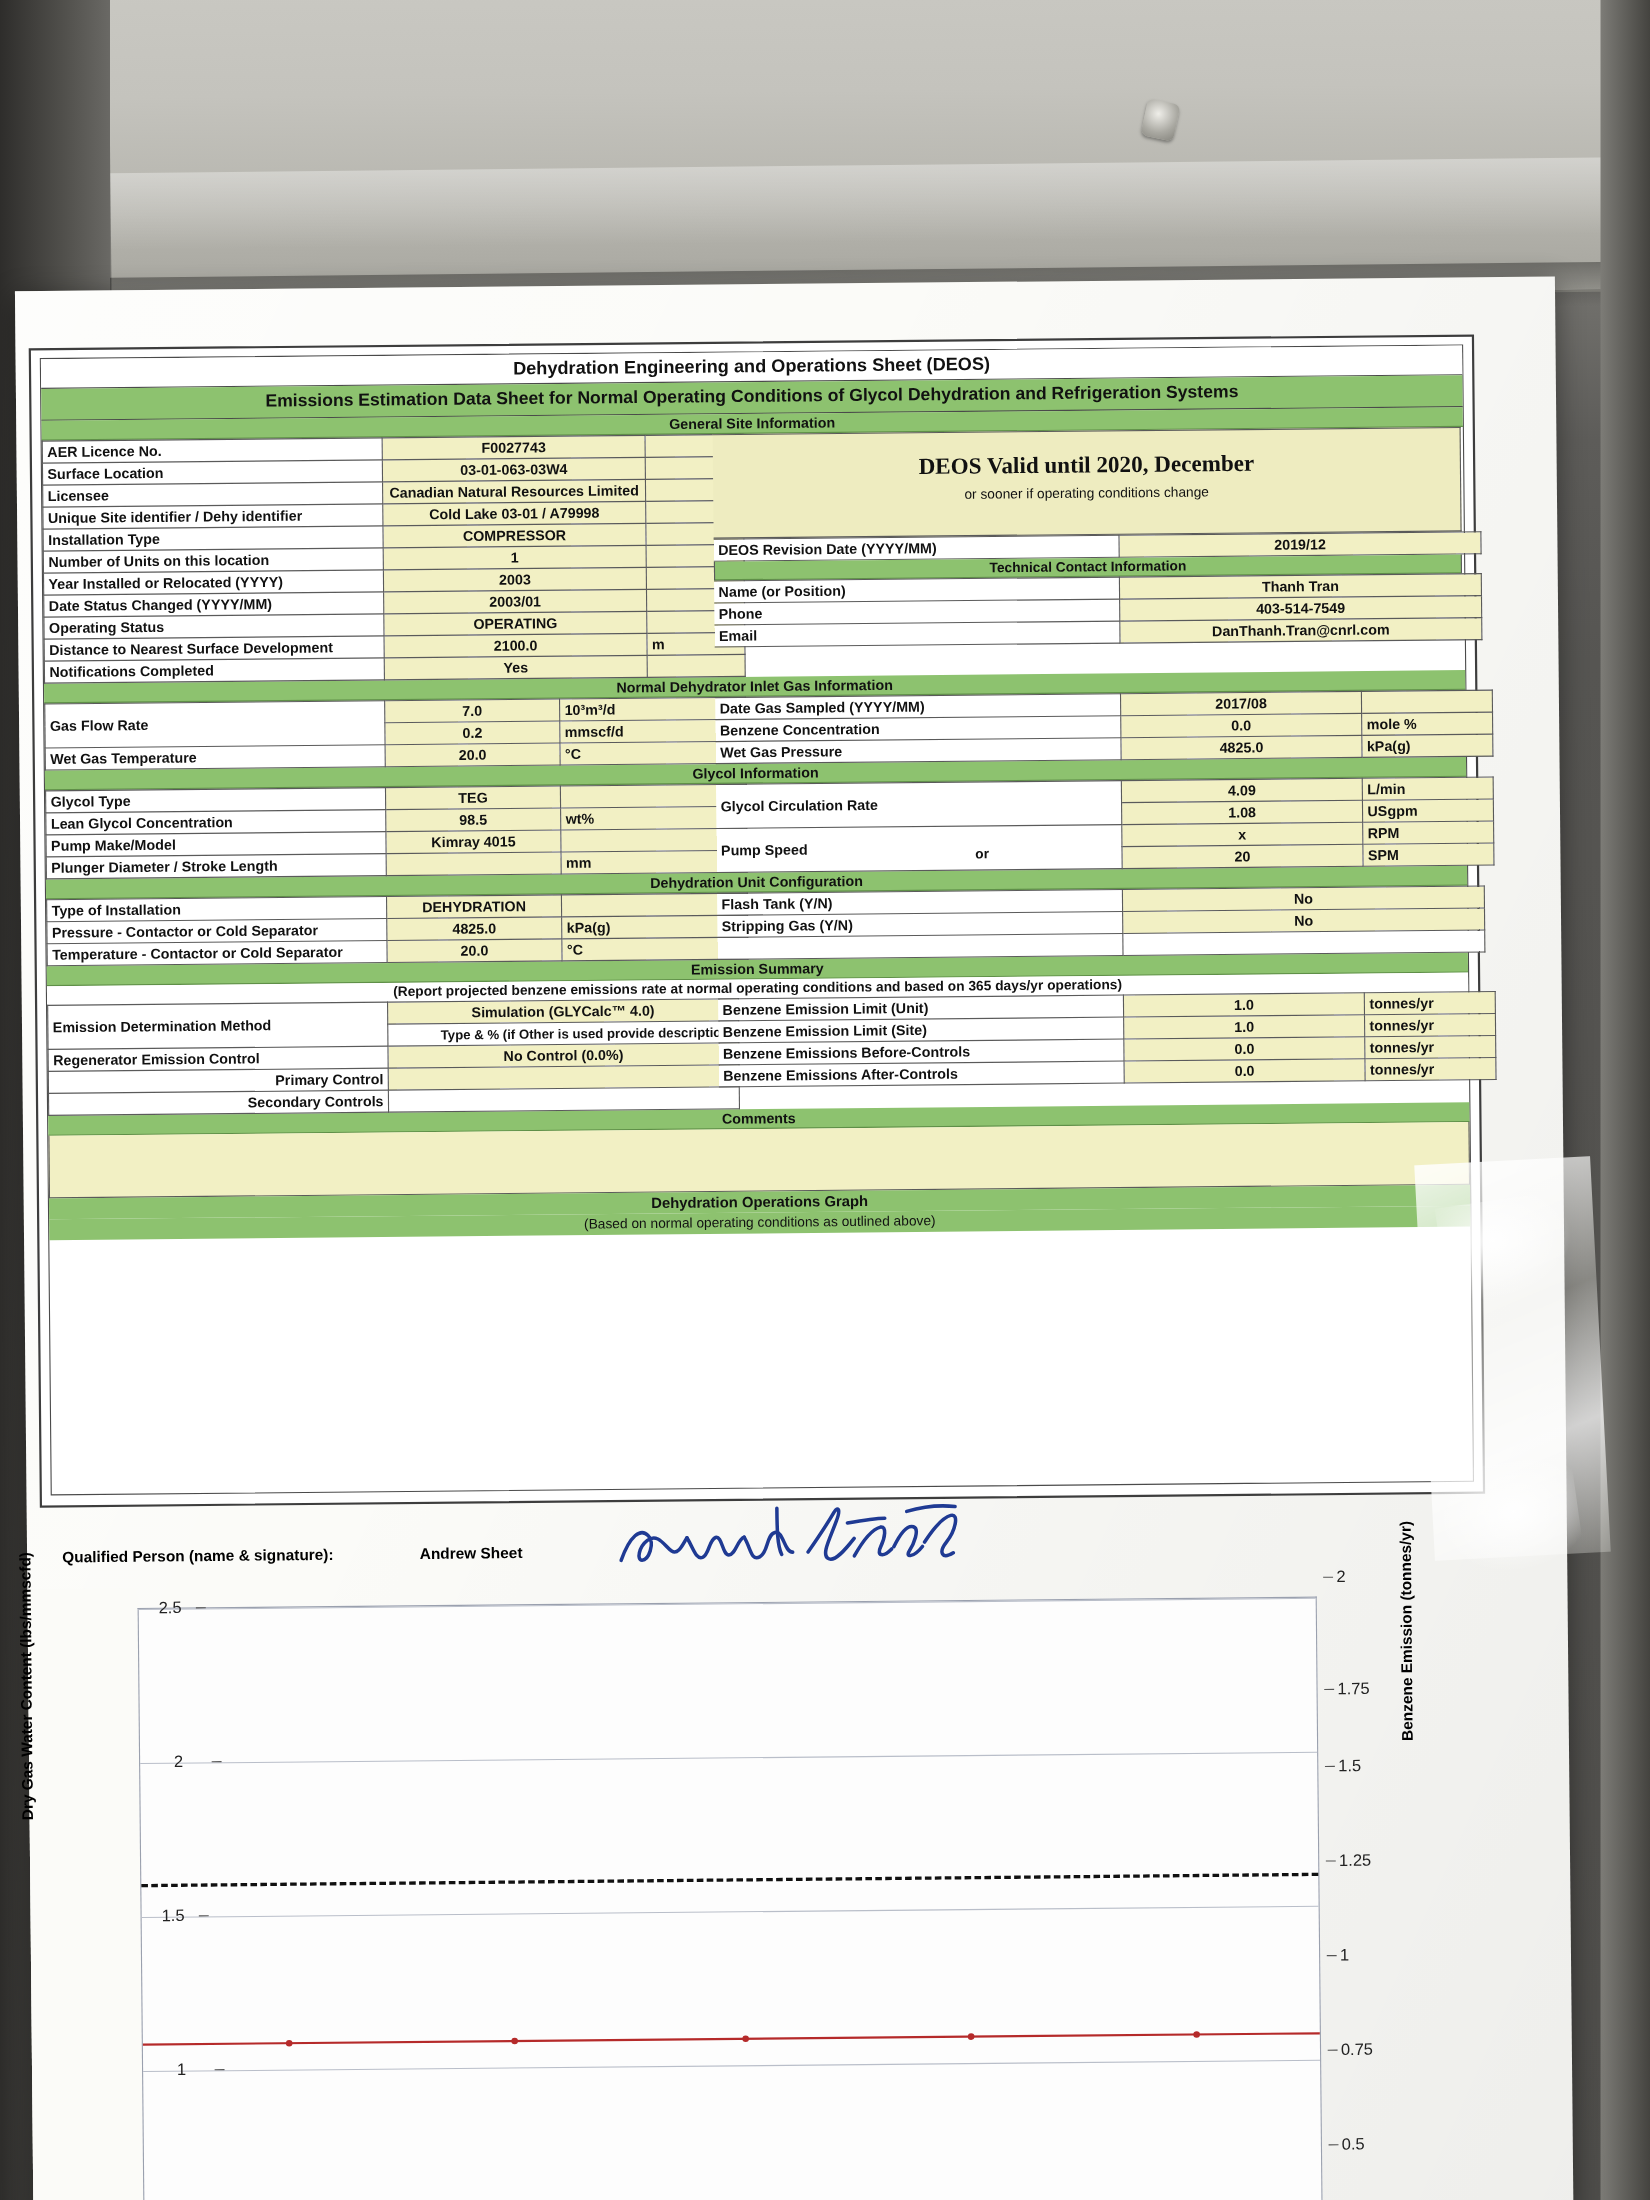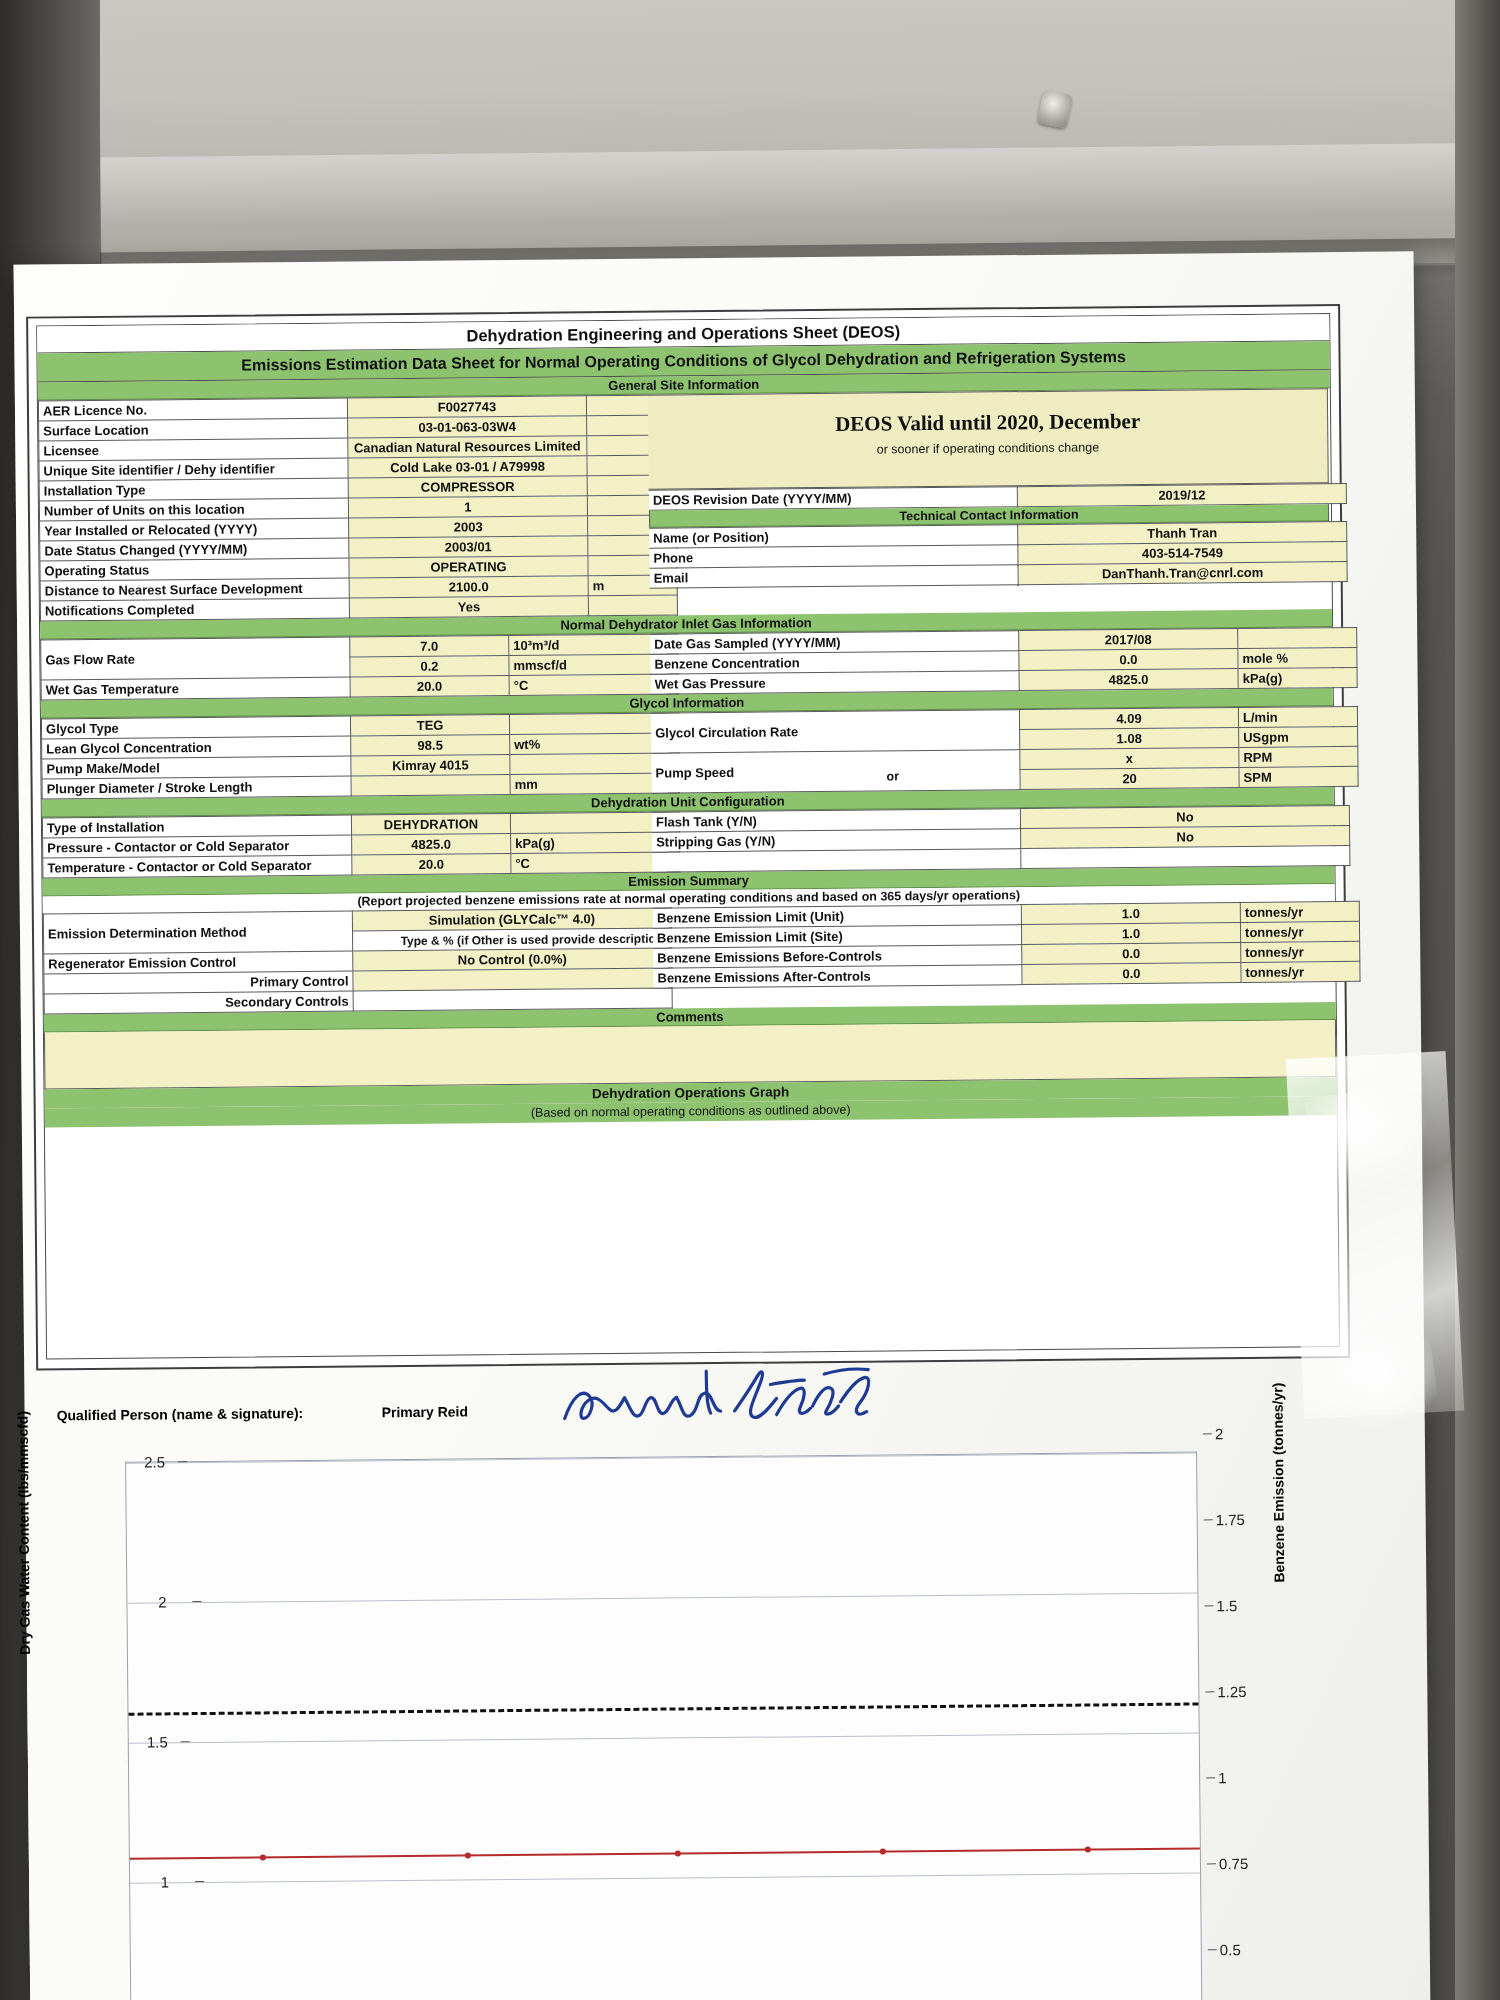--- a/index.html
+++ b/index.html
@@ -490,21 +490,21 @@
       <div class="comment-area"></div>
 
       <div class="graph-band">Dehydration Operations Graph</div>
       <div class="graph-sub">(Based on normal operating conditions as outlined above)</div>
 
     </div>
   </div>
 
   <div class="sig-row">
     <div class="sig-label">Qualified Person (name &amp; signature):</div>
-    <div class="sig-name">Primary Reid</div>
+    <div class="sig-name">Andrew Sheet</div>
     <div class="sig-ink">
       <svg width="340" height="90" viewBox="0 0 340 90">
         <g fill="none" stroke="#1f3a93" stroke-width="3.2" stroke-linecap="round">
           <path d="M8,62 C16,40 26,32 33,40 C39,47 33,62 27,62 C22,62 24,50 32,44 C42,37 48,50 54,54 C60,58 64,48 68,42"></path>
           <path d="M68,42 C74,52 76,62 82,60 C88,58 88,44 94,42 C100,40 100,58 106,58 C112,58 114,44 120,42"></path>
           <path d="M120,42 C126,52 126,64 134,60 C142,56 140,40 148,38 C156,36 156,56 164,56"></path>
           <path d="M150,16 C150,34 150,50 154,58"></path>
           <path d="M178,56 C188,42 196,30 202,20 C206,14 208,18 204,28 C198,44 190,58 196,62 C202,66 212,54 220,44"></path>
           <path d="M214,30 C226,28 238,26 248,26"></path>
           <path d="M220,60 C228,46 236,36 244,34 C250,33 248,44 244,52 C240,60 246,62 254,54"></path>
@@ -539,21 +539,21 @@
         <div class="red-pt" style="left:955px"></div>
       </div>
     </div>
 
     <div class="ytick" style="top:10px;right:1200px">2.5<i></i></div>
     <div class="ytick" style="top:150px;right:1200px">2<i></i></div>
     <div class="ytick" style="top:290px;right:1200px">1.5<i></i></div>
     <div class="ytick" style="top:430px;right:1200px">1<i></i></div>
 
     <div class="ytick2" style="top:-8px;left:1190px">2<i></i></div>
-    <div class="ytick2" style="top:78px;left:1190px">1.75<i></i></div>
+    <div class="ytick2" style="top:94px;left:1190px">1.75<i></i></div>
     <div class="ytick2" style="top:164px;left:1190px">1.5<i></i></div>
     <div class="ytick2" style="top:250px;left:1190px">1.25<i></i></div>
     <div class="ytick2" style="top:336px;left:1190px">1<i></i></div>
     <div class="ytick2" style="top:422px;left:1190px">0.75<i></i></div>
     <div class="ytick2" style="top:508px;left:1190px">0.5<i></i></div>
   </div>
 
 </div>
 
 <div class="tape"></div>

